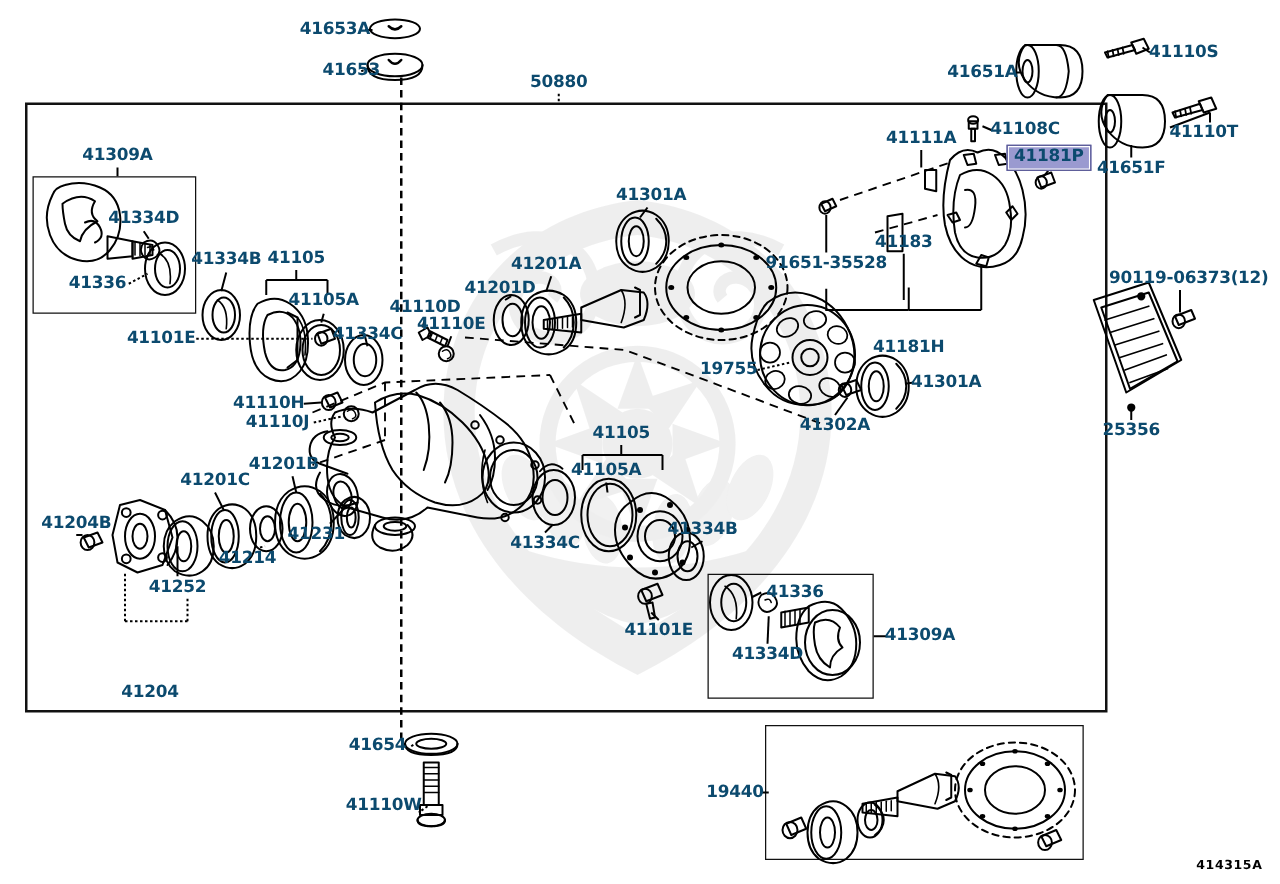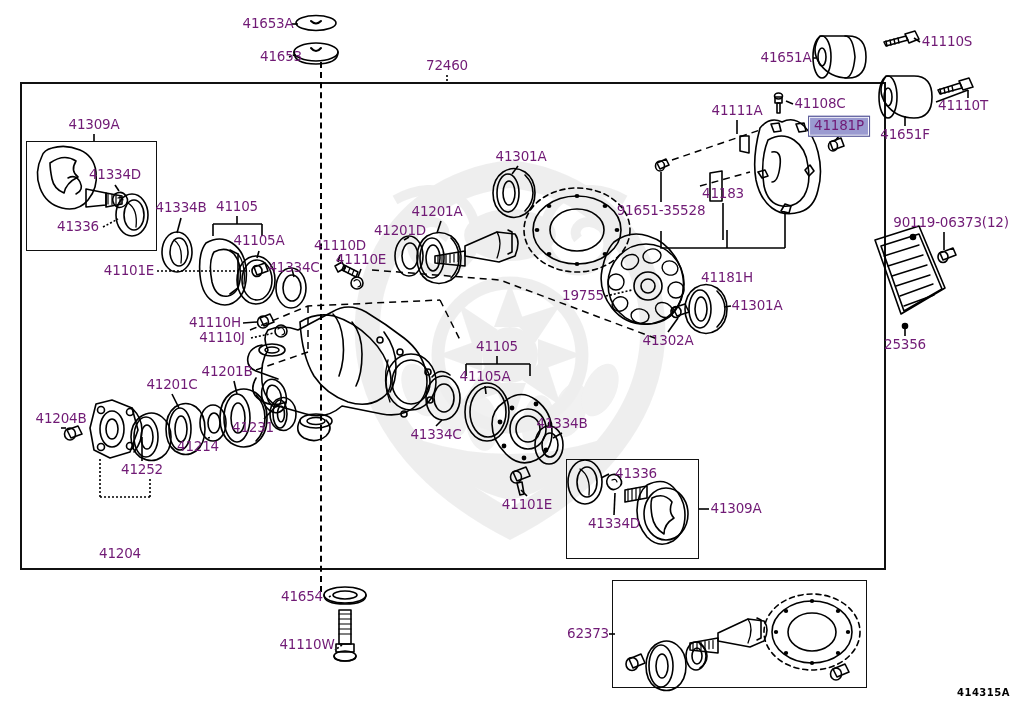--- a/index.html
+++ b/index.html
@@ -33,23 +33,23 @@
     box-sizing:border-box;
     background:transparent;
   }
   .box.thin{border-width:1.5px;}
 
   
   .lbl{
     position:absolute;
     font-family:"DejaVu Sans","Liberation Sans",sans-serif;
     font-size:13.5px;
-    font-weight:400;
+    font-weight:700;
     letter-spacing:-0.2px;
-    color:#701a75;
+    color:#0c4a6e;
     white-space:nowrap;
     line-height:1;
     transform:translate(-50%,-50%);
     text-align:right;
   }
   .lbl.hl{
     background:#9a9ad0;
     border:1.5px solid #5b5b96;
     padding:2px 5px 3px 5px;
     box-shadow:0 0 0 1px #ffffff inset;
@@ -601,21 +601,21 @@
       <path d="M213 224 L213 236 M213 224 L262 224 M262 224 L262 236"></path>
 
       <path d="M466 364 L466 376 M466 364 L530 364 M530 364 L530 376"></path>
 
       <path d="M100 497 L100 458 M100 497 L150 497 M150 497 L150 478" stroke-dasharray="2 2"></path>
     </g>
   </svg>
 
   <div class="lbl" style="left:268px;top:24px;">41653A</div>
   <div class="lbl" style="left:265px;top:57px;margin-left:16px;">41653</div>
-  <div class="lbl" style="left:447px;top:66px;">72460</div>
+  <div class="lbl" style="left:447px;top:66px;">50880</div>
   <div class="lbl" style="left:786px;top:58px;">41651A</div>
   <div class="lbl" style="left:947px;top:42px;">41110S</div>
   <div class="lbl" style="left:963px;top:106px;">41110T</div>
   <div class="lbl" style="left:905px;top:135px;">41651F</div>
   <div class="lbl" style="left:737px;top:111px;">41111A</div>
   <div class="lbl" style="left:820px;top:104px;">41108C</div>
   <div class="lbl hl" style="left:839px;top:126px;">41181P</div>
   <div class="lbl" style="left:723px;top:194px;">41183</div>
   <div class="lbl" style="left:661px;top:211px;">91651-35528</div>
   <div class="lbl" style="left:727px;top:239px;margin-top:39px;">41181H</div>
@@ -656,16 +656,16 @@
   <div class="lbl" style="left:485px;top:377px;">41105A</div>
   <div class="lbl" style="left:562px;top:424px;">41334B</div>
   <div class="lbl" style="left:527px;top:505px;">41101E</div>
 
   <div class="lbl" style="left:636px;top:474px;">41336</div>
   <div class="lbl" style="left:614px;top:524px;">41334D</div>
   <div class="lbl" style="left:736px;top:509px;">41309A</div>
 
   <div class="lbl" style="left:302px;top:597px;">41654</div>
   <div class="lbl" style="left:307px;top:645px;">41110W</div>
-  <div class="lbl" style="left:588px;top:634px;">62373</div>
+  <div class="lbl" style="left:588px;top:634px;">19440</div>
 
   <div id="diagram-id">414315A</div>
 </div>
 
 </body></html>

